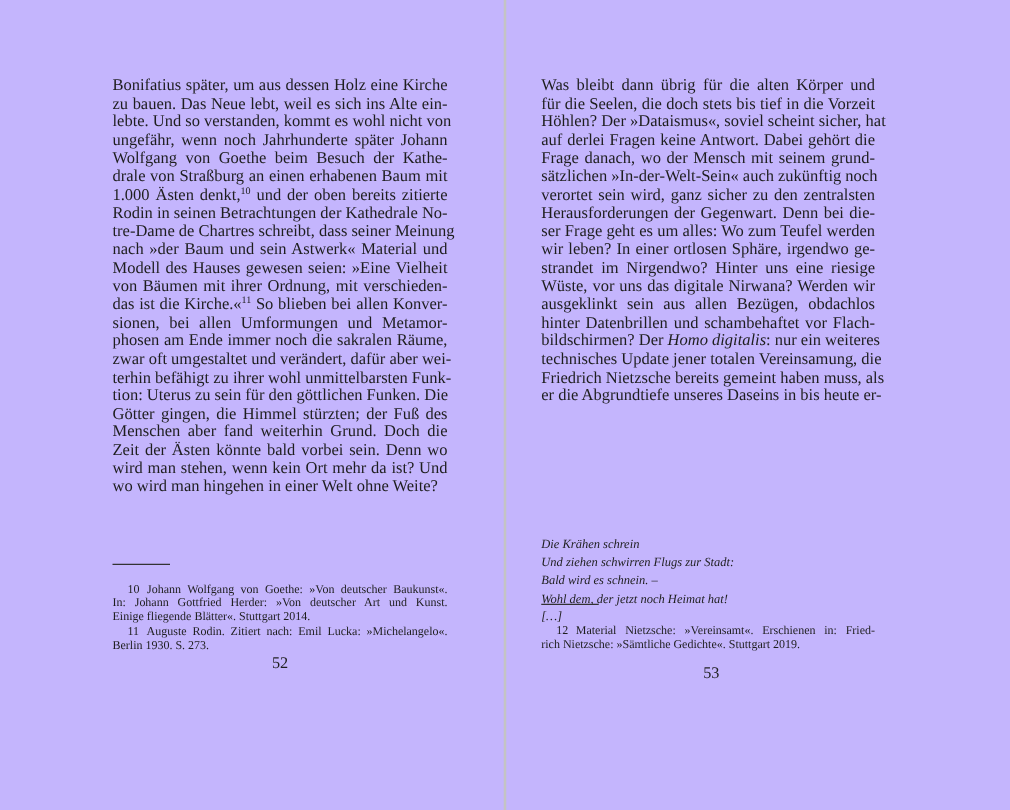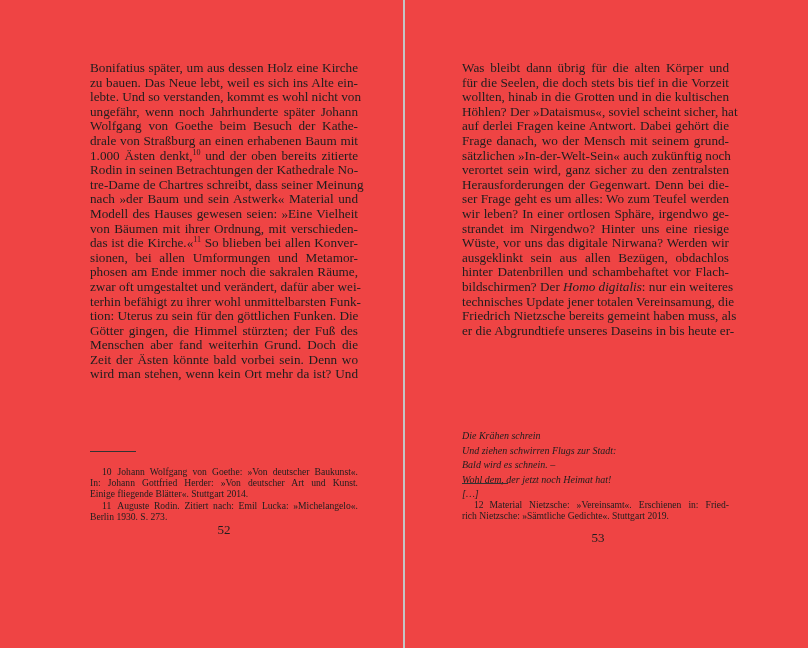--- a/index.html
+++ b/index.html
@@ -1,24 +1,24 @@
 <!DOCTYPE html>
 <html><head>
 <meta charset="utf-8">
 <style>
   html, body { margin: 0; padding: 0; }
   body {
     width: 808px; height: 648px; background: #ffffff; position: relative; overflow: hidden;
     font-family: "Liberation Serif", "DejaVu Serif", serif; color: #1e1e1e;
   }
-  .spread { position: absolute; left: 0; top: 0; width: 808px; height: 648px; background: #ef4444; }
+  .spread { position: absolute; left: 0; top: 0; width: 808px; height: 648px; background: #c4b5fd; }
   .gutter { position: absolute; left: 403px; top: 0; width: 2px; height: 648px; background: #c4c4c4; }
   .page { position: absolute; top: 0; height: 648px; width: 404px; }
   .page.left { left: 0; }
-  .page.right { left: 412px; width: 380px; }
+  .page.right { left: 383px; width: 380px; }
   .body-text { position: absolute; top: 61px; font-size: 13.2px; line-height: 14.6px; }
   .left .body-text { left: 90px; width: 268px; }
   .right .body-text { left: 50px; width: 267px; }
   .line { display: block; white-space: nowrap; text-align: justify; text-align-last: justify; height: 14.6px; }
   .line.last { text-align-last: left; }
   sup { font-size: 8px; line-height: 0; vertical-align: 5px; }
   .poem { position: absolute; left: 50px; top: 381px; font-size: 10px; line-height: 14.6px; font-style: italic; margin-top: 48px; }
   .poem .pline { display: block; white-space: nowrap; height: 14.6px; }
   .fn-rule { position: absolute; height: 1px; width: 46px; background: #333; }
   .left .fn-rule { left: 90px; top: 451px; }
@@ -56,20 +56,21 @@
       <span class="line"><span>das ist die Kirche.«</span><sup>11</sup><span> So blieben bei allen Konver-</span></span>
       <span class="line">sionen, bei allen Umformungen und Metamor-</span>
       <span class="line">phosen am Ende immer noch die sakralen Räume,</span>
       <span class="line">zwar oft umgestaltet und verändert, dafür aber wei-</span>
       <span class="line">terhin befähigt zu ihrer wohl unmittelbarsten Funk-</span>
       <span class="line">tion: Uterus zu sein für den göttlichen Funken. Die</span>
       <span class="line">Götter gingen, die Himmel stürzten; der Fuß des</span>
       <span class="line">Menschen aber fand weiterhin Grund. Doch die</span>
       <span class="line">Zeit der Ästen könnte bald vorbei sein. Denn wo</span>
       <span class="line">wird man stehen, wenn kein Ort mehr da ist? Und</span>
+      <span class="line last">wo wird man hingehen in einer Welt ohne Weite?</span>
     </div>
 
     <div class="fn-rule"></div>
 
     <div class="footnotes">
       <span class="fline indent"><span class="fnum">10</span><span>Johann Wolfgang von Goethe: »Von deutscher Baukunst«.</span></span>
       <span class="fline">In: Johann Gottfried Herder: »Von deutscher Art und Kunst.</span>
       <span class="fline last">Einige fliegende Blätter«. Stuttgart 2014.</span>
       <span class="fline indent"><span class="fnum">11</span><span>Auguste Rodin. Zitiert nach: Emil Lucka: »Michelangelo«.</span></span>
       <span class="fline last">Berlin 1930. S. 273.</span>
@@ -77,21 +78,20 @@
 
     <div class="page-number">52</div>
   </div>
 
   <div class="gutter"></div>
 
   <div class="page right">
     <div class="body-text">
       <span class="line">Was bleibt dann übrig für die alten Körper und</span>
       <span class="line">für die Seelen, die doch stets bis tief in die Vorzeit</span>
-      <span class="line">wollten, hinab in die Grotten und in die kultischen</span>
       <span class="line">Höhlen? Der »Dataismus«, soviel scheint sicher, hat</span>
       <span class="line">auf derlei Fragen keine Antwort. Dabei gehört die</span>
       <span class="line">Frage danach, wo der Mensch mit seinem grund-</span>
       <span class="line">sätzlichen »In-der-Welt-Sein« auch zukünftig noch</span>
       <span class="line">verortet sein wird, ganz sicher zu den zentralsten</span>
       <span class="line">Herausforderungen der Gegenwart. Denn bei die-</span>
       <span class="line">ser Frage geht es um alles: Wo zum Teufel werden</span>
       <span class="line">wir leben? In einer ortlosen Sphäre, irgendwo ge-</span>
       <span class="line">strandet im Nirgendwo? Hinter uns eine riesige</span>
       <span class="line">Wüste, vor uns das digitale Nirwana? Werden wir</span>

